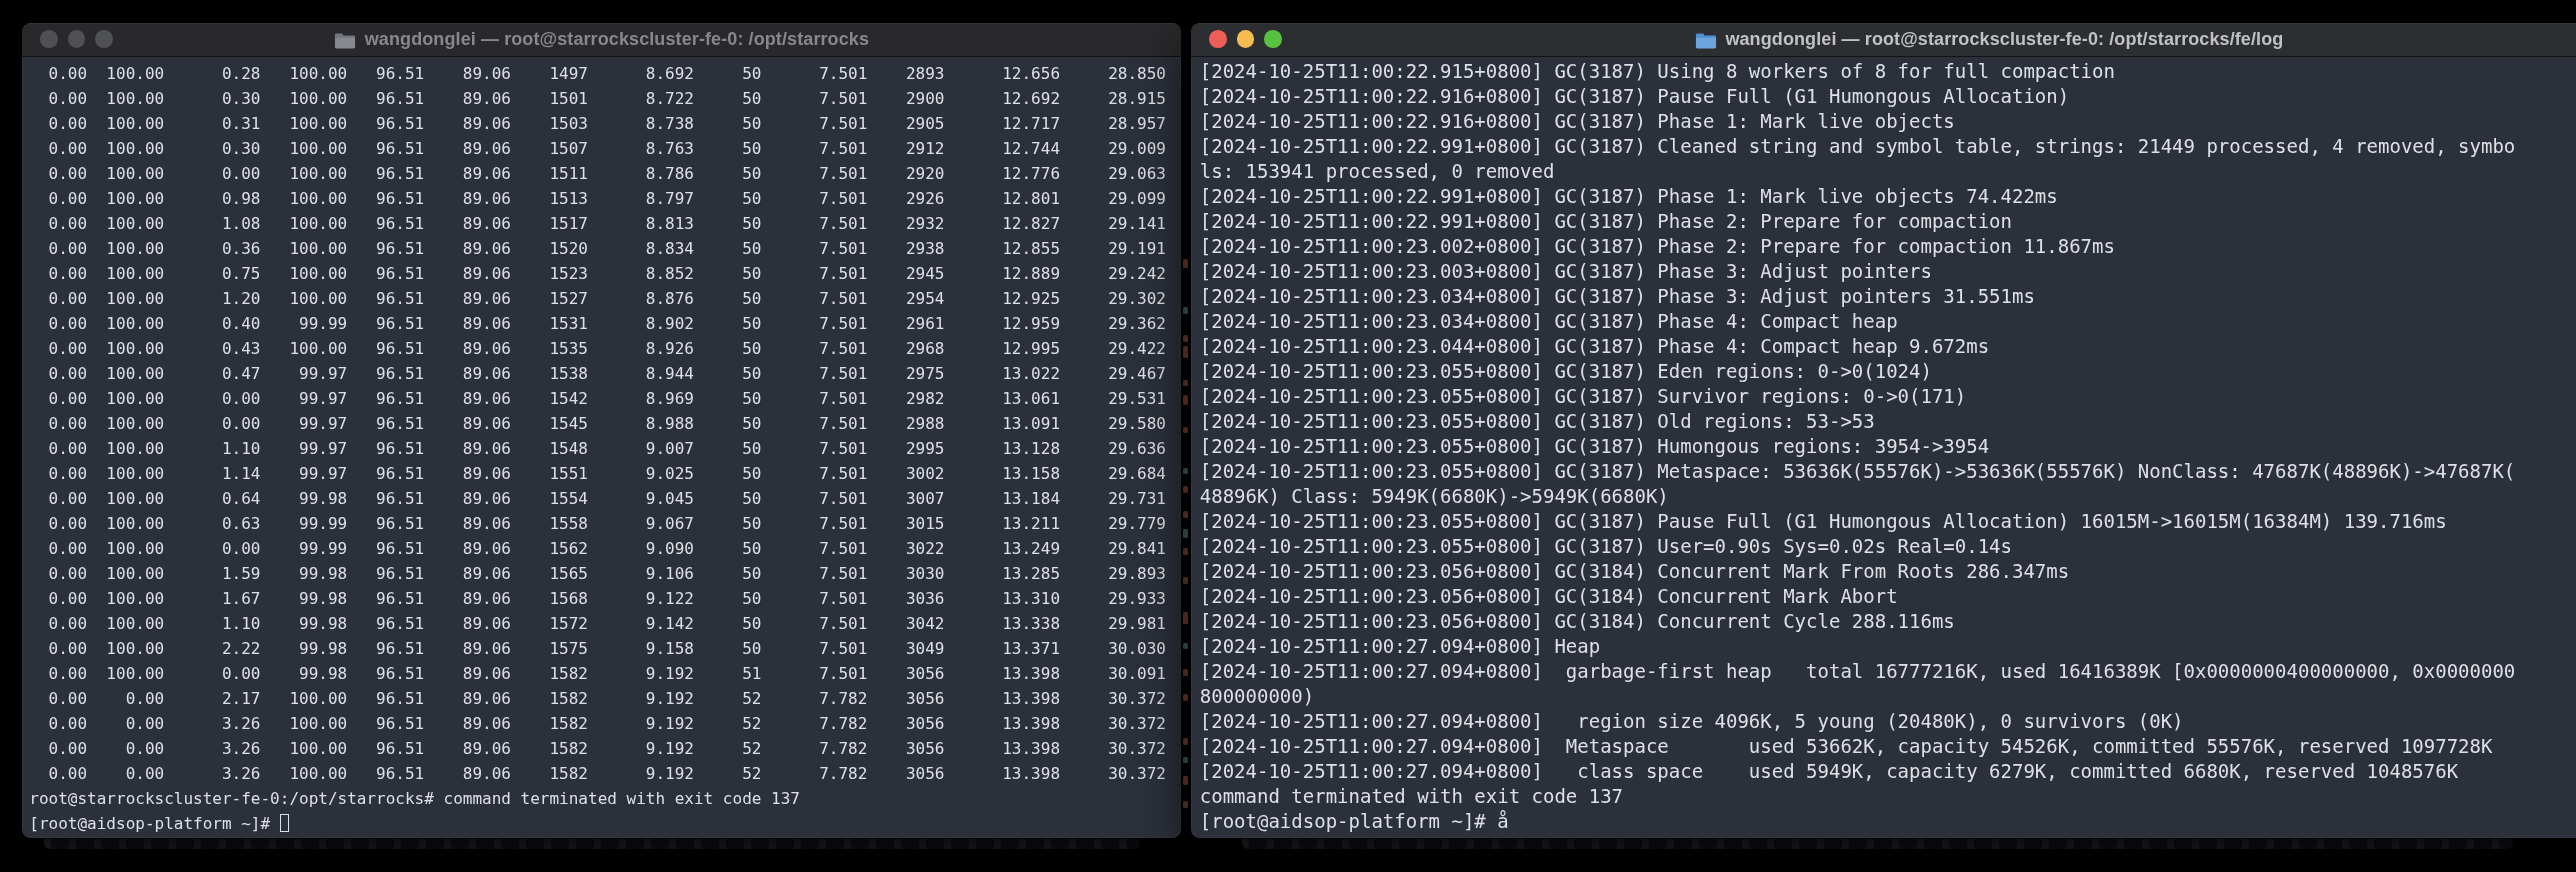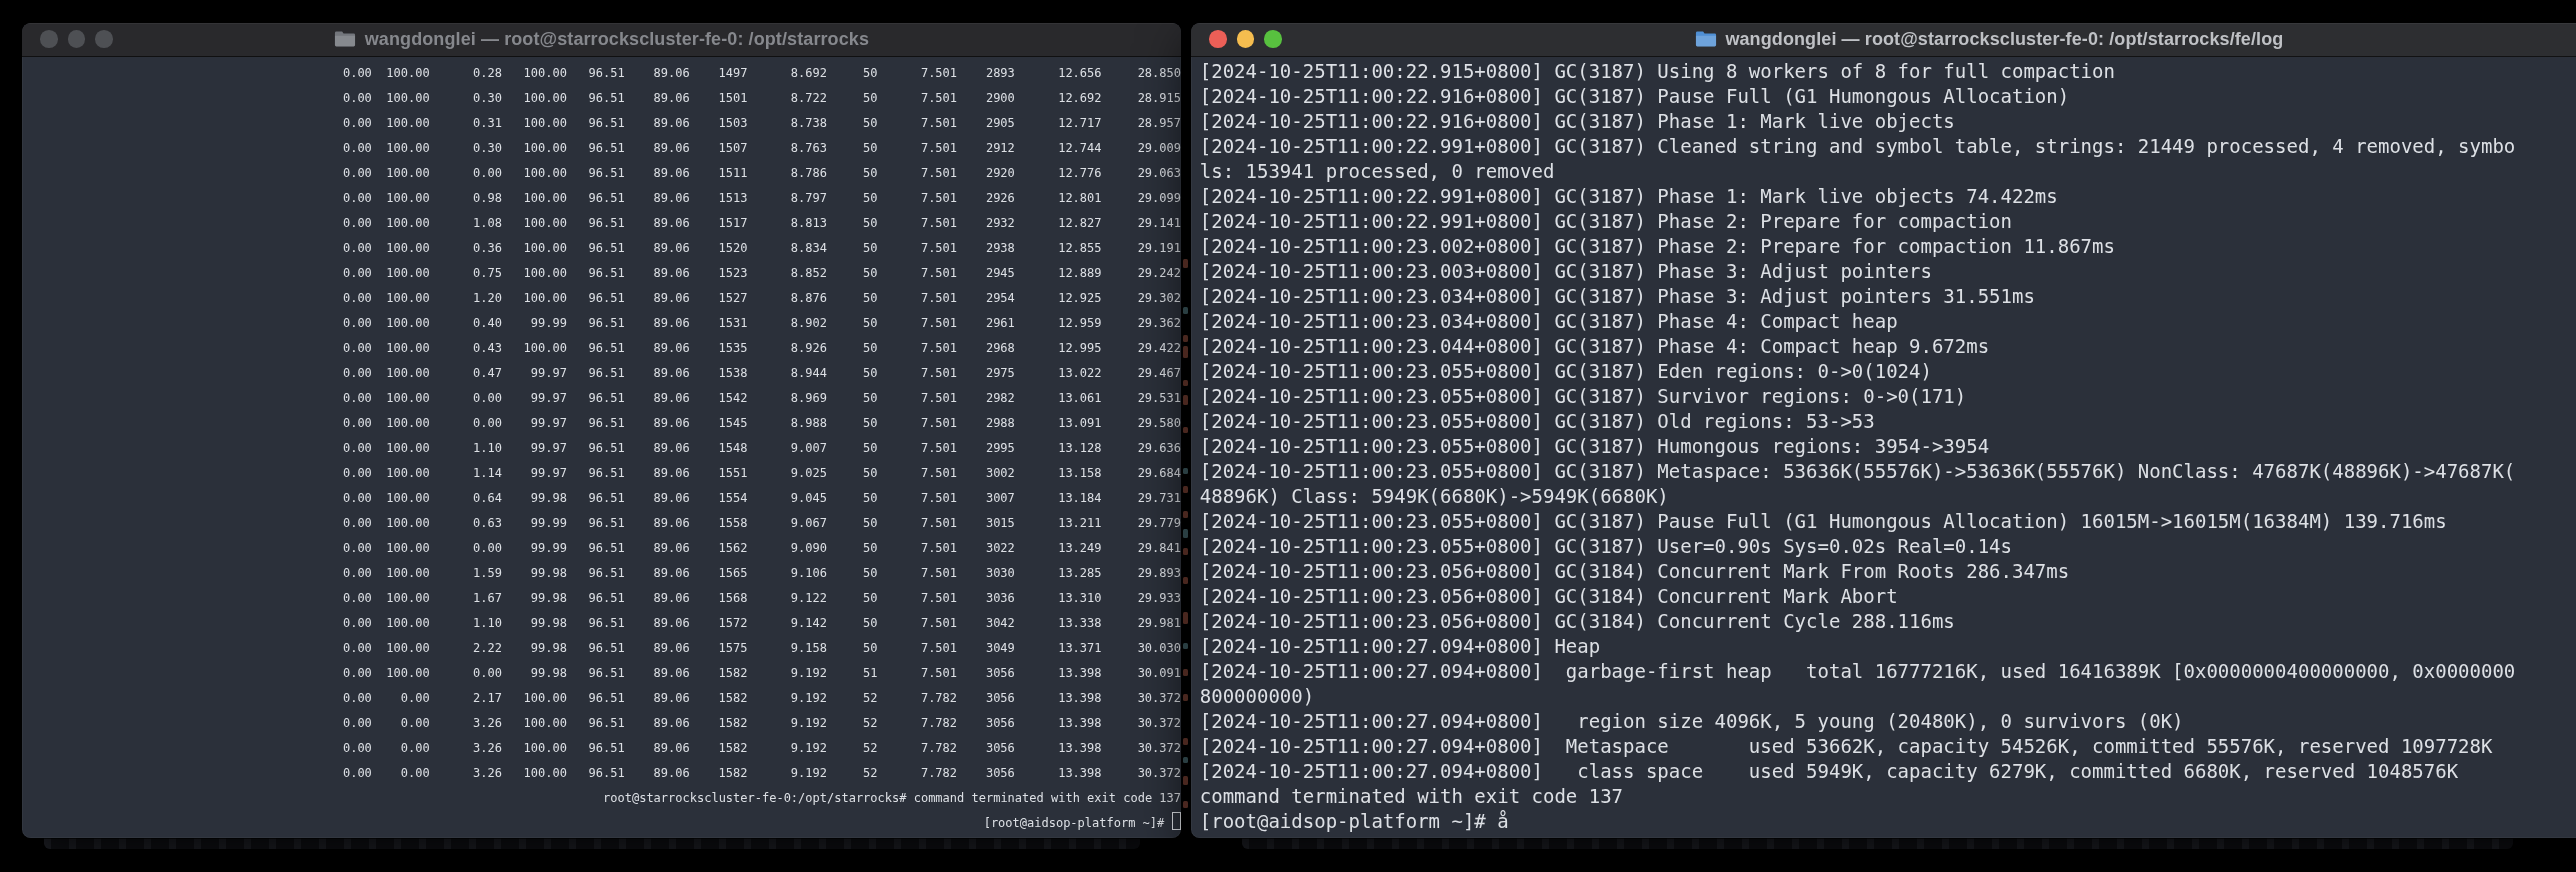--- a/index.html
+++ b/index.html
@@ -20,30 +20,30 @@
   .window.left  .titlebar{background:var(--titlebar-inactive);}
   .window.right .titlebar{background:var(--titlebar-active);}
 
   .lights{position:absolute;left:18px;top:0;bottom:0;display:flex;align-items:center;gap:10.2px;}
   .light{width:17.5px;height:17.5px;border-radius:50%;border:none;padding:0;}
   .window.left .light{background:var(--light-inactive);}
   .window.right .light.close{background:var(--light-close);}
   .window.right .light.min{background:var(--light-min);}
   .window.right .light.zoom{background:var(--light-zoom);}
 
-  .titlewrap{display:flex;align-items:center;gap:8.8px;max-width:70%;}
+  .titlewrap{display:flex;align-items:flex-end;gap:8.8px;max-width:70%;}
   .proxy-icon{width:22px;height:18px;flex:0 0 auto;}
   .title-text{font-size:18px;font-weight:700;white-space:nowrap;letter-spacing:0.1px;}
   .window.left  .title-text{color:var(--title-inactive);}
   .window.right .title-text{color:var(--title-active);}
 
   
   .term{margin:0;white-space:pre;color:var(--term-fg);
         font-family:"DejaVu Sans Mono",monospace;overflow:hidden;}
-  .window.left  .term{font-size:12px;line-height:25px;padding:4.4px 0 0 7.3px;text-align:right;}
+  .window.left  .term{font-size:16px;line-height:25px;padding:4.4px 0 0 7.3px;}
   .window.right .term{font-size:19px;line-height:25px;padding:2.9px 0 0 8.8px;}
 
   .cursor-hollow{display:inline-block;width:9.5px;height:18px;
                  border:1.8px solid var(--term-fg);vertical-align:-2.9px;
                  box-sizing:border-box;}
 
   
   .bg-strip{position:absolute;top:837px;height:12.4px;background:#131419;
             border-radius:0 0 5.8px 5.8px;
             background-image:repeating-linear-gradient(90deg,

